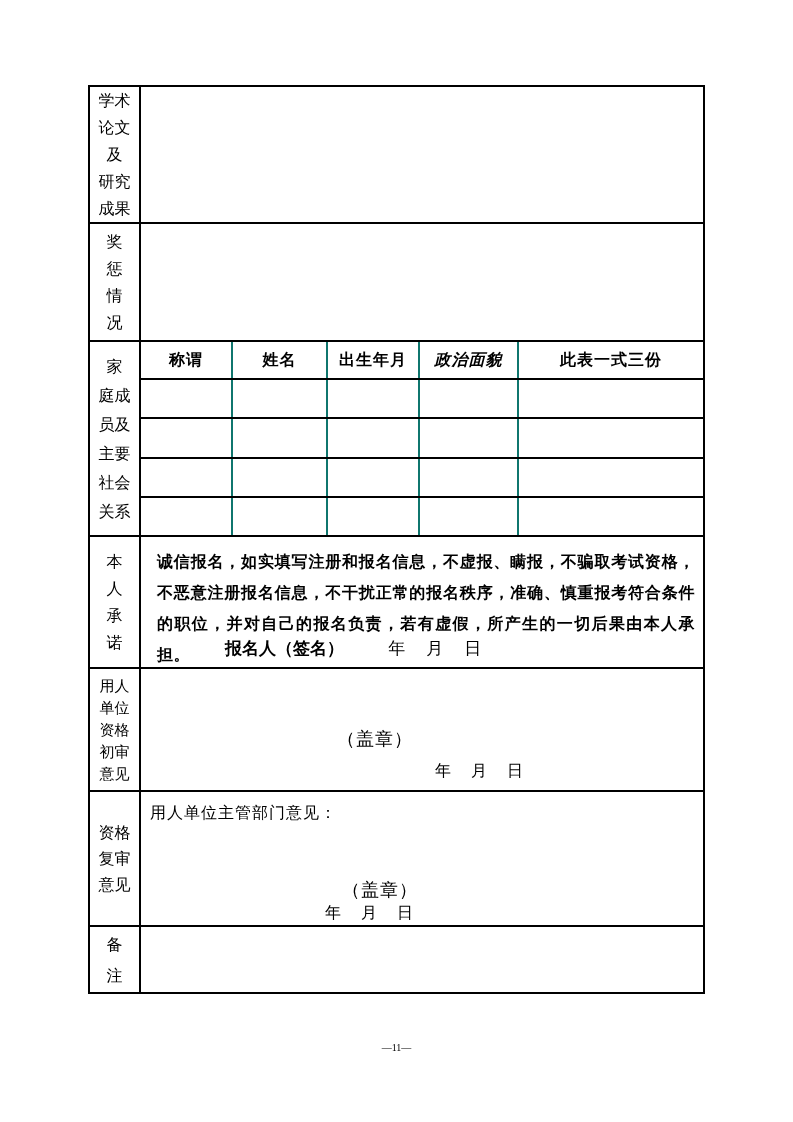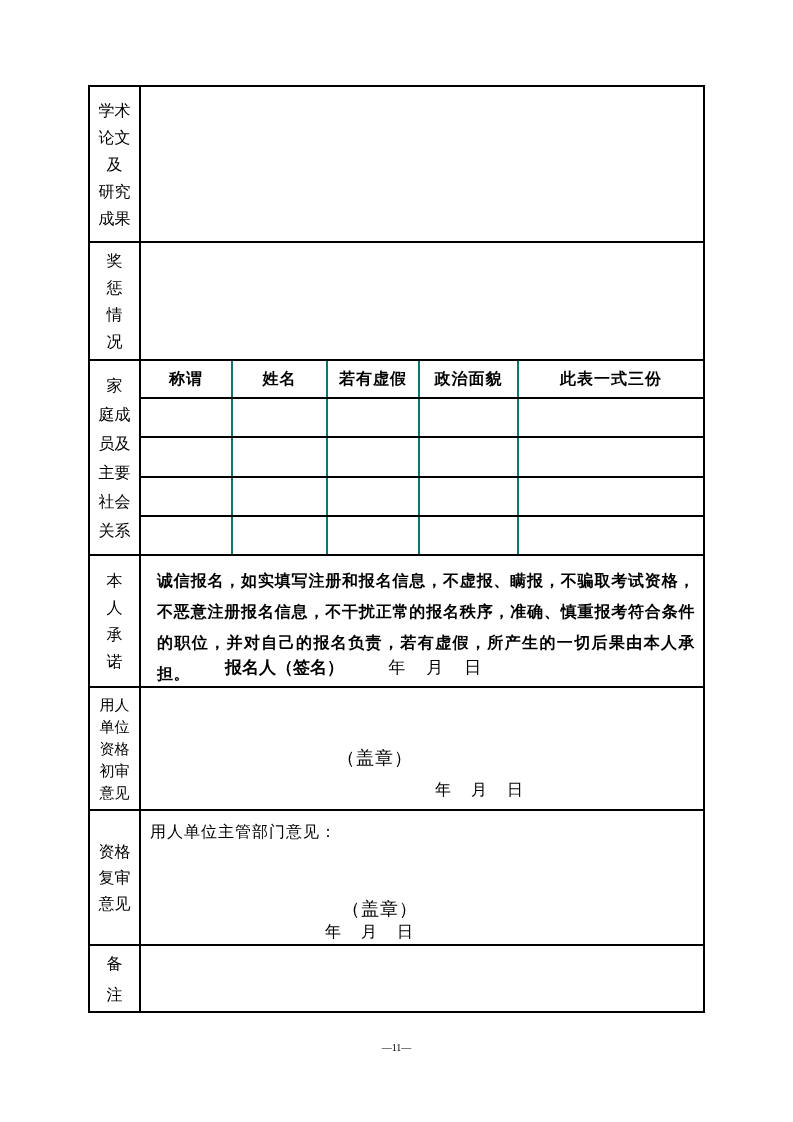--- a/index.html
+++ b/index.html
@@ -16,21 +16,21 @@
   .trow { display:flex; border-bottom:2px solid #000; box-sizing:border-box; }
   .trow:last-child { border-bottom:none; }
   .label-cell {
     flex:0 0 51px; width:51px; border-right:2px solid #000; box-sizing:border-box;
     display:flex; align-items:center; justify-content:center; text-align:center;
     white-space:pre-line; font-size:16px; line-height:27px;
   }
   .content-cell { flex:1; position:relative; box-sizing:border-box; }
 
   
-  .r-academic { height:156px;gap:42px; }
+  .r-academic { height:137px;gap:42px; }
   .r-rewards  { height:118px; }
   .r-family   { height:195px; }
   .r-commit   { height:132px; }
   .r-employer { height:123px; }
   .r-requal   { height:135px; }
   .r-remarks  { height:65px; }
 
   .r-family  .label-cell { line-height:29px; }
   .r-employer .label-cell { font-size:15px; line-height:22px; }
   .r-requal  .label-cell { line-height:26px; }
@@ -40,21 +40,21 @@
   .family-grid { flex:1; display:flex; flex-direction:column; box-sizing:border-box; }
   .family-header { display:flex; flex:0 0 38px; border-bottom:2px solid #000; box-sizing:border-box; }
   .family-datarow { display:flex; flex:1; border-bottom:2px solid #000; box-sizing:border-box; }
   .family-datarow:last-child { border-bottom:none; }
   .fcell {
     border-right:2px solid #0f766e; box-sizing:border-box;
     display:flex; align-items:center; justify-content:center;
   }
   .fcell:last-child { border-right:none; }
   .fc0 { flex:0 0 92px; } .fc1 { flex:0 0 95px; } .fc2 { flex:0 0 92px; }
-  .fc3 { flex:0 0 99px; } .fc4 { flex:1; }
+  .fc3 { flex:0 0 99px;font-style:italic; } .fc4 { flex:1; }
   .family-header .fcell { font-weight:bold; font-size:16px; letter-spacing:1px; }
 
   
   .commit-text {
     padding:9px 8px 0 16px; font-size:16px; line-height:31px;
     font-weight:600; text-align:justify; letter-spacing:0.5px;
   }
   .signer-line { position:absolute; left:84px; top:100px; font-size:17px; white-space:nowrap; }
   .signer-label { font-weight:bold; }
   .date-label { letter-spacing:2px; font-weight:normal; }
@@ -104,21 +104,21 @@
       <div class="label-cell">家
 庭成
 员及
 主要
 社会
 关系</div>
       <div class="family-grid">
         <div class="family-header">
           <div class="fcell fc0">称谓</div>
           <div class="fcell fc1">姓名</div>
-          <div class="fcell fc2">若有虚假</div>
+          <div class="fcell fc2">出生年月</div>
           <div class="fcell fc3">政治面貌</div>
           <div class="fcell fc4">此表一式三份</div>
         </div>
         <div class="family-datarow">
           <div class="fcell fc0"></div>
           <div class="fcell fc1"></div>
           <div class="fcell fc2"></div>
           <div class="fcell fc3"></div>
           <div class="fcell fc4"></div>
         </div>

